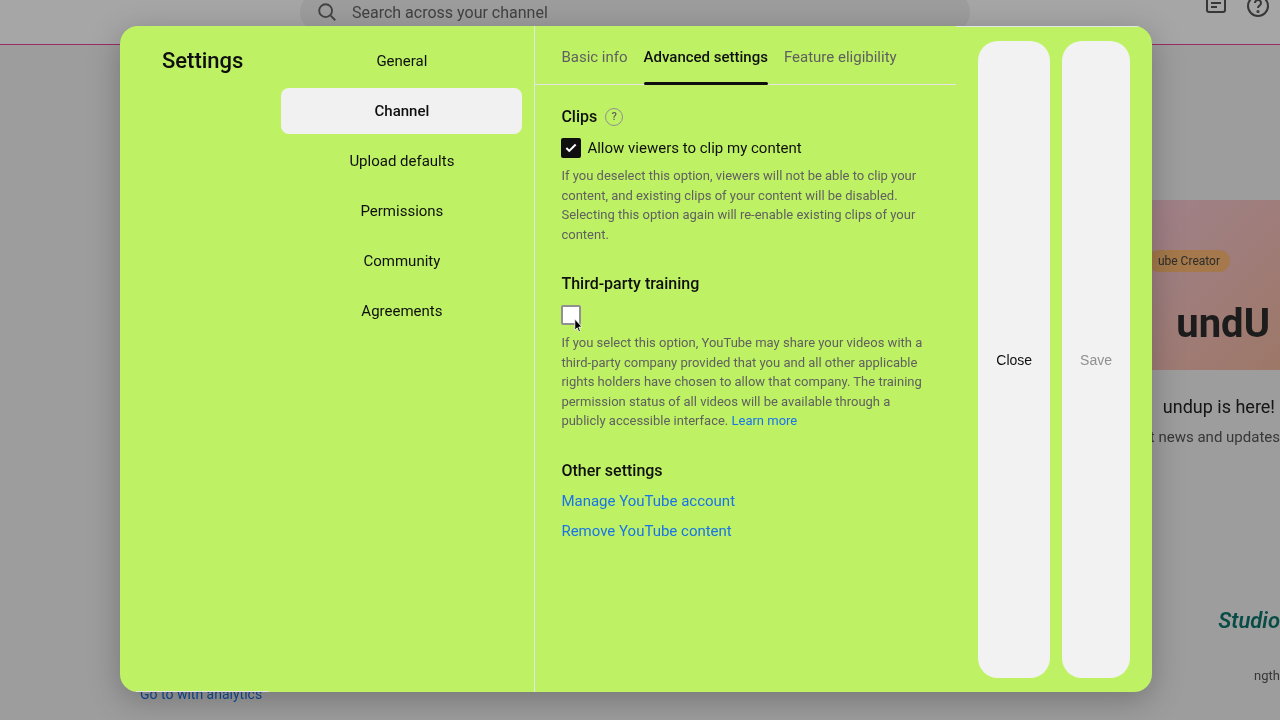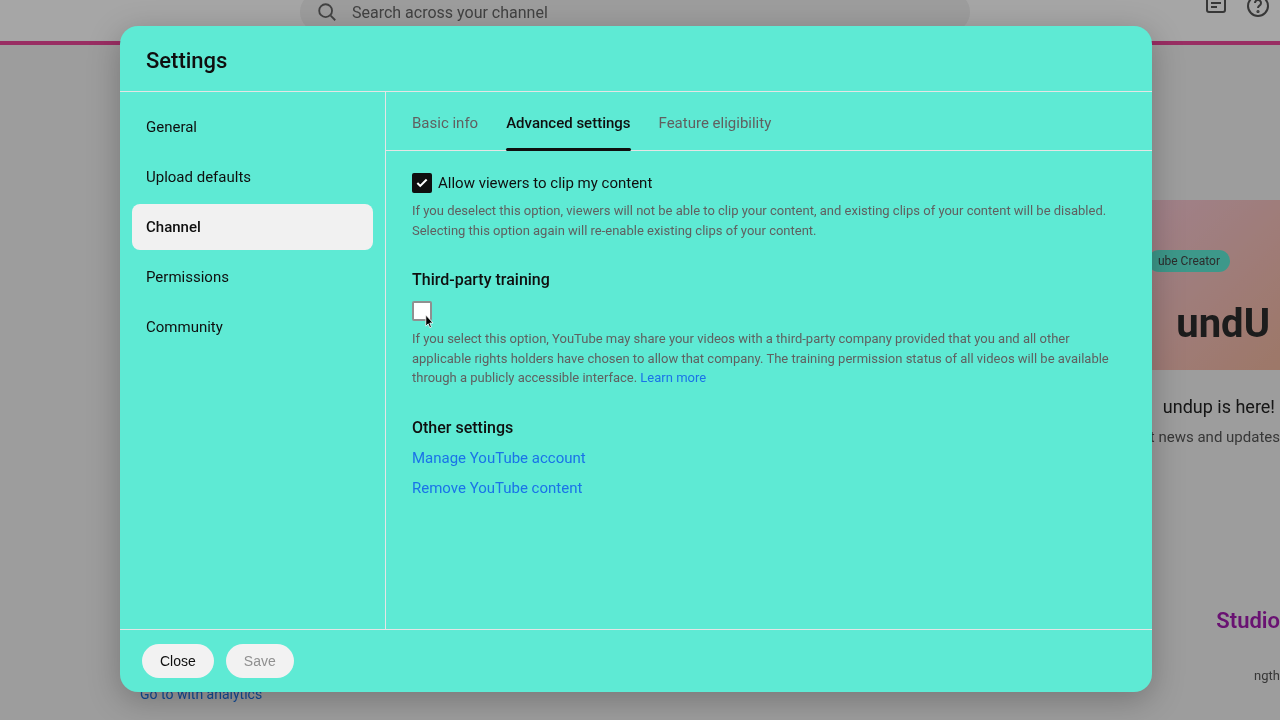--- a/index.html
+++ b/index.html
@@ -1,44 +1,44 @@
 <!DOCTYPE html>
 <html><head>
 <meta charset="utf-8">
 <style>
 * { box-sizing: border-box; margin: 0; padding: 0; }
 html, body { width: 1280px; height: 720px; overflow: hidden; font-family: Roboto, Arial, sans-serif; }
 body { position: relative; background: #f1f1f1; }
 
 
 .bg { position: absolute; inset: 0; filter: blur(0); }
-.bg-top { position: absolute; left: 0; right: 0; top: 0; height: 45px; background: #fff; border-bottom: 4px solid #ec4899; display: flex; align-items: flex-start; }
+.bg-top { position: absolute; left: 0; right: 0; top: 0; height: 45px; background: #fff; border-bottom: 1px solid #ec4899; display: flex; align-items: flex-start; }
 .bg-search { margin-left: 300px; margin-top: -8px; width: 670px; height: 40px; background: #f1f1f1; border-radius: 22px; display: flex; align-items: center; padding: 0 16px; color: #666; font-size: 16px; }
 .bg-search svg { margin-right: 14px; }
 .bg-icons { position: absolute; right: 10px; top: -6px; display: flex; gap: 18px; color: #555; }
 .bg-card { position: absolute; right: 0; top: 200px; width: 150px; height: 170px; background: linear-gradient(135deg,#f7c8d8,#f2b8a0); border-radius: 8px 0 0 8px; }
-.bg-badge { position: absolute; right: 50px; top: 250px; background: #5eead4; border-radius: 20px; padding: 4px 10px; font-size: 12px; color:#444; }
+.bg-badge { position: absolute; right: 50px; top: 250px; background: #fdba74; border-radius: 20px; padding: 4px 10px; font-size: 12px; color:#444; }
 .bg-text1 { position: absolute; right: 10px; top: 300px; font-size: 40px; font-weight: 700; color: #2b2b2b; }
 .bg-text2 { position: absolute; right: 5px; top: 396px; font-size: 18px; color:#222;}
 .bg-text3 { position: absolute; right: 0; top: 428px; font-size: 15px; color:#555;}
-.bg-text4 { position: absolute; right: 0; top: 608px; font-size: 22px; font-weight:600; color:#a21caf;}
+.bg-text4 { position: absolute; right: 0; top: 608px; font-size: 22px; font-weight:600; color:#0f766e;font-style:italic;}
 .bg-text5 { position: absolute; right: 0; top: 668px; font-size: 13px; color:#555;}
 .bg-btn { position: absolute; left: 140px; bottom: 18px; font-size: 14px; color:#1a73e8; }
 .overlay { position: absolute; inset: 0; background: rgba(0,0,0,0.35); }
 
 
-.modal { position: absolute; left: 120px; top: 26px; width: 1032px; height: 666px; background: #5eead4; border-radius: 18px; box-shadow: 0 8px 32px rgba(0,0,0,0.25); display: flex; flex-direction: column; overflow: hidden; }
+.modal { position: absolute; left: 120px; top: 26px; width: 1032px; height: 666px; background: #bef264; border-radius: 18px; box-shadow: 0 8px 32px rgba(0,0,0,0.25); display: flex; flex-direction: row; overflow: hidden; padding-left: 16px; }
 .modal-header { padding: 22px 26px 18px; font-size: 22px; font-weight: 500; color: #0f0f0f; border-bottom: 1px solid #e5e5e5; }
 .modal-body { flex: 1; display: flex; min-height: 0; }
-.sidebar { width: 266px; border-right: 1px solid #e5e5e5; padding: 12px; }
+.sidebar { width: 266px; border-right: 1px solid #e5e5e5; padding: 12px; text-align: center; }
 .side-item { padding: 14px 14px; font-size: 15px; color: #0f0f0f; border-radius: 8px; cursor: pointer; margin-bottom: 4px; }
 .side-item.active { background: #f1f1f1; font-weight: 500; }
 
 .content { flex: 1; display: flex; flex-direction: column; min-height: 0; }
-.tabs { display: flex; gap: 28px; padding: 0 26px; border-bottom: 1px solid #e5e5e5; align-items: center; }
+.tabs { display: flex; gap: 16px; padding: 0 26px; border-bottom: 1px solid #e5e5e5; align-items: center; }
 .tab { padding: 22px 0 18px; font-size: 15px; color: #606060; cursor: pointer; position: relative; }
 .tab.active { color: #0f0f0f; font-weight: 500; }
 .tab.active::after { content: ""; position: absolute; left: 0; right: 0; bottom: -1px; height: 3px; background: #0f0f0f; border-radius: 2px; }
 
 .scroll { padding: 22px 26px 10px; overflow-y: auto; flex: 1; }
 .section-title { font-size: 16px; font-weight: 500; color: #0f0f0f; margin-bottom: 12px; display: flex; align-items: center; gap: 8px; }
 .help-icon { width: 18px; height: 18px; border: 1px solid #909090; border-radius: 50%; display: inline-flex; align-items: center; justify-content: center; font-size: 11px; color: #606060; }
 .check-row { display: flex; align-items: center; gap: 6px; margin-bottom: 8px; }
 .check { width: 20px; height: 20px; border-radius: 2px; display: flex; align-items: center; justify-content: center; cursor: pointer; flex-shrink: 0; }
 .check.checked { background: #0f0f0f; }
@@ -89,33 +89,38 @@
   <div class="bg-text5">ngth</div>
   <div class="bg-btn">Go to with analytics</div>
 </div>
 <div class="overlay"></div>
 
 <div class="modal">
   <div class="modal-header">Settings</div>
   <div class="modal-body">
     <div class="sidebar">
       <div class="side-item">General</div>
+      <div class="side-item active">Channel</div>
       <div class="side-item">Upload defaults</div>
-      <div class="side-item active">Channel</div>
       <div class="side-item">Permissions</div>
       <div class="side-item">Community</div>
+      <div class="side-item">Agreements</div>
     </div>
     <div class="content">
       <div class="tabs">
         <div class="tab">Basic info</div>
         <div class="tab active">Advanced settings</div>
         <div class="tab">Feature eligibility</div>
       </div>
       <div class="scroll">
 
+        <div class="section-title">
+          <span>Clips</span>
+          <span class="help-icon">?</span>
+        </div>
         <div class="check-row">
           <div class="check checked">
             <svg width="14" height="14" viewBox="0 0 24 24" fill="none" stroke="#fff" stroke-width="3.5">
                 <polyline points="4 12 9 17 20 6"></polyline>
               </svg>
           </div>
           <span class="check-label">Allow viewers to clip my content</span>
         </div>
         <div class="desc">If you deselect this option, viewers will not be able to clip your content, and existing clips of your content will be disabled. Selecting this option again will re-enable existing clips of your content.</div>
 

